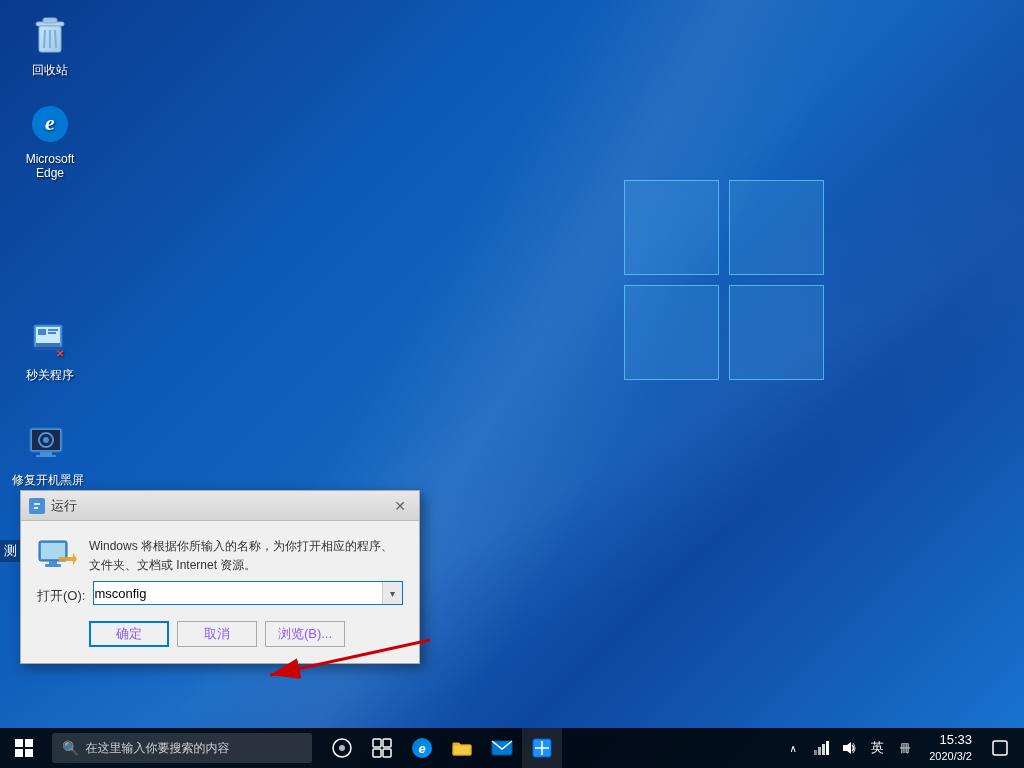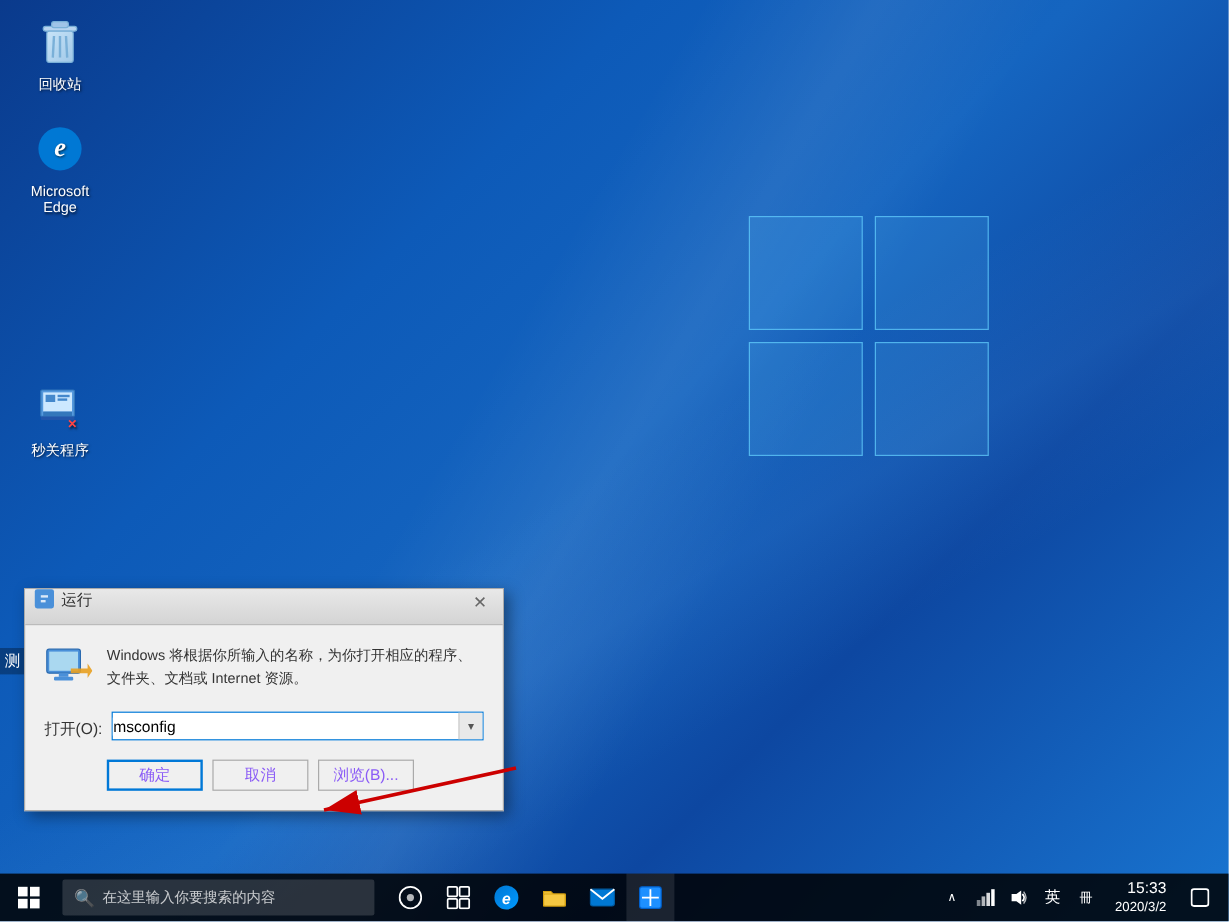--- a/index.html
+++ b/index.html
@@ -187,20 +187,21 @@
       border: 1px solid #aaa;
       box-shadow: 4px 4px 12px rgba(0,0,0,0.4);
       z-index: 200;
       font-family: 'Microsoft YaHei', SimHei, sans-serif;
     }
 
     #run-titlebar {
       background: linear-gradient(to bottom, #e8e8e8, #d4d4d4);
       height: 30px;
       display: flex;
+      align-items: center;
       padding: 0 8px;
       border-bottom: 1px solid #bbb;
       user-select: none;
     }
 
     .run-title-icon {
       width: 16px;
       height: 16px;
       background: #4a90d9;
       border-radius: 2px;
@@ -231,21 +232,21 @@
       color: #666;
     }
 
     #run-body {
       padding: 16px;
     }
 
     #run-content {
       display: flex;
       align-items: flex-start;
-      margin-bottom: 16px;
+      margin-bottom: 4px;
     }
 
     .run-icon {
       width: 40px;
       height: 40px;
       margin-right: 12px;
       flex-shrink: 0;
       display: flex;
       align-items: center;
       justify-content: center;
@@ -408,20 +409,38 @@
         <rect x="20" y="12" width="10" height="2" fill="#4488cc"></rect>
         <rect x="20" y="15" width="8" height="2" fill="#4488cc"></rect>
         <rect x="6" y="30" width="28" height="3" fill="#2255aa" rx="1"></rect>
 
         <text x="28" y="40" font-size="10" fill="#ff4444" font-weight="bold">✕</text>
       </svg>
     </div>
     <span>秒关程序</span>
   </div>
 
+  <div class="desktop-icon" style="top:420px; left:10px; width:76px;">
+    <div class="icon-img">
+      <svg width="44" height="44" viewBox="0 0 44 44">
+        <rect x="4" y="6" width="32" height="24" rx="2" fill="#4a90d9" stroke="#2a70b9" stroke-width="1"></rect>
+        <rect x="6" y="8" width="28" height="20" fill="#1a2a4a"></rect>
+
+        <circle cx="20" cy="18" r="7" fill="none" stroke="#4a90d9" stroke-width="2"></circle>
+        <circle cx="20" cy="18" r="3" fill="#4a90d9"></circle>
+        <line x1="20" y1="10" x2="20" y2="12" stroke="#4a90d9" stroke-width="2"></line>
+        <line x1="20" y1="24" x2="20" y2="26" stroke="#4a90d9" stroke-width="2"></line>
+        <line x1="12" y1="18" x2="14" y2="18" stroke="#4a90d9" stroke-width="2"></line>
+        <line x1="26" y1="18" x2="28" y2="18" stroke="#4a90d9" stroke-width="2"></line>
+        <rect x="14" y="30" width="12" height="3" fill="#4a90d9"></rect>
+        <rect x="10" y="33" width="20" height="2" rx="1" fill="#4a90d9"></rect>
+      </svg>
+    </div>
+    <span>修复开机黑屏</span>
+  </div>
 
   <div style="position:absolute; left:0; top:540px; color:white; font-size:13px; background:rgba(0,0,0,0.3); padding:2px 4px;">测</div>
 
   <div id="run-dialog">
     <div id="run-titlebar">
       <div class="run-title-icon">
         <svg width="12" height="12" viewBox="0 0 12 12">
           <rect x="1" y="1" width="10" height="10" rx="1" fill="#4a90d9"></rect>
           <rect x="3" y="3" width="6" height="2" fill="white" opacity="0.8"></rect>
           <rect x="3" y="7" width="4" height="2" fill="white" opacity="0.8"></rect>

